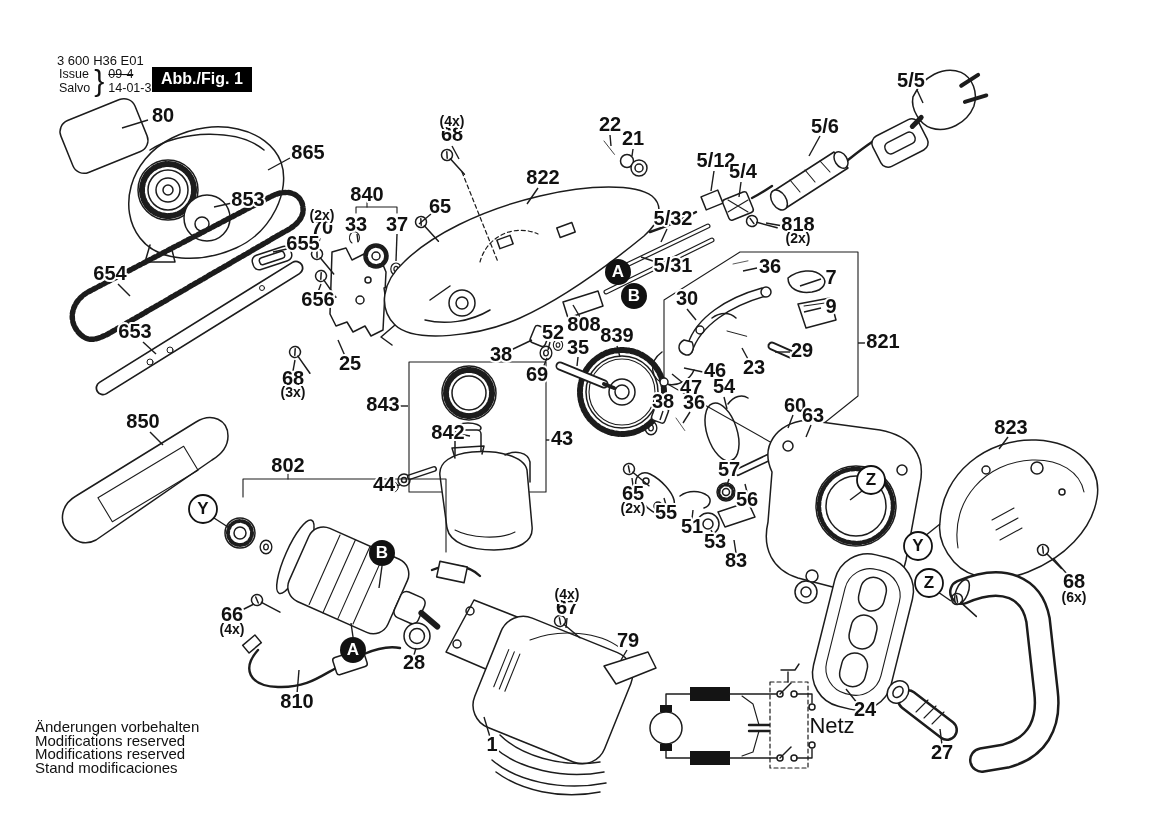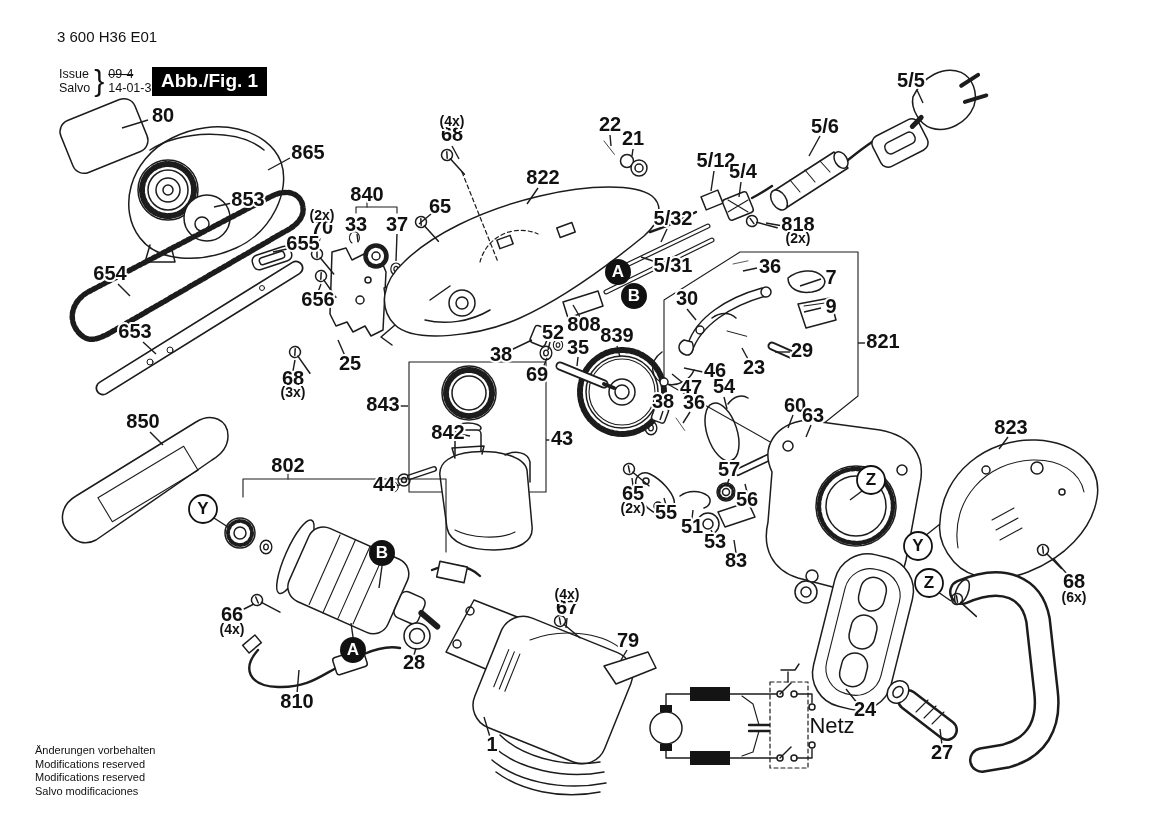--- a/index.html
+++ b/index.html
@@ -28,29 +28,29 @@
         paint-order:stroke;stroke:#fff;stroke-width:4px;stroke-linejoin:round}
   .qty{font-size:14px}
   .plain{font-size:22px;font-weight:normal}
   .ldr{stroke:#1c1c1c;stroke-width:1.4;fill:none}
   .co text{font-size:17px;font-weight:bold;text-anchor:middle;dominant-baseline:middle}
   .co-f circle{fill:#111;stroke:none}
   .co-f text{fill:#fff}
   .co-o circle{fill:#fff;stroke:#111;stroke-width:1.8}
   .co-o text{fill:#111}
   
-  .hdr-part{position:absolute;left:57px;top:28px;font-size:15px}
+  .hdr-part{position:absolute;left:57px;top:53px;font-size:13px}
   .hdr-stand{position:absolute;left:57px;top:67px;font-size:12.5px;line-height:14px}
   .hdr-stand table{border-collapse:collapse}
   .hdr-stand td{padding:0 2px;vertical-align:middle}
   .brace{font-size:30px;font-weight:normal;line-height:28px}
   .strike{text-decoration:line-through}
   .figbox{position:absolute;left:152px;top:67px;background:#000;color:#fff;
-          font-size:19px;font-weight:bold;padding:3px 9px 4px}
-  .footer{position:absolute;left:35px;top:744px;font-size:11px;line-height:13.5px}
+          font-size:16px;font-weight:bold;padding:3px 9px 4px}
+  .footer{position:absolute;left:35px;top:720px;font-size:15px;line-height:13.5px}
 </style>
 </head>
 <body>
 
 <div id="stage">
 
   <svg width="1169" height="826" viewBox="0 0 1169 826">
     <defs>
       <g id="screwG">
           <line x1="5" y1="0" x2="26" y2="0" class="spr"></line>
@@ -575,15 +575,15 @@
     </tbody>
       </table>
   </div>
   <div class="figbox">Abb./Fig. 1</div>
 
   
   <div class="footer">
     <div>Änderungen vorbehalten</div>
     <div>Modifications reserved</div>
     <div>Modifications reserved</div>
-    <div>Salvo modificaciones</div>
+    <div>Stand modificaciones</div>
   </div>
 </div>
 
 </body></html>

